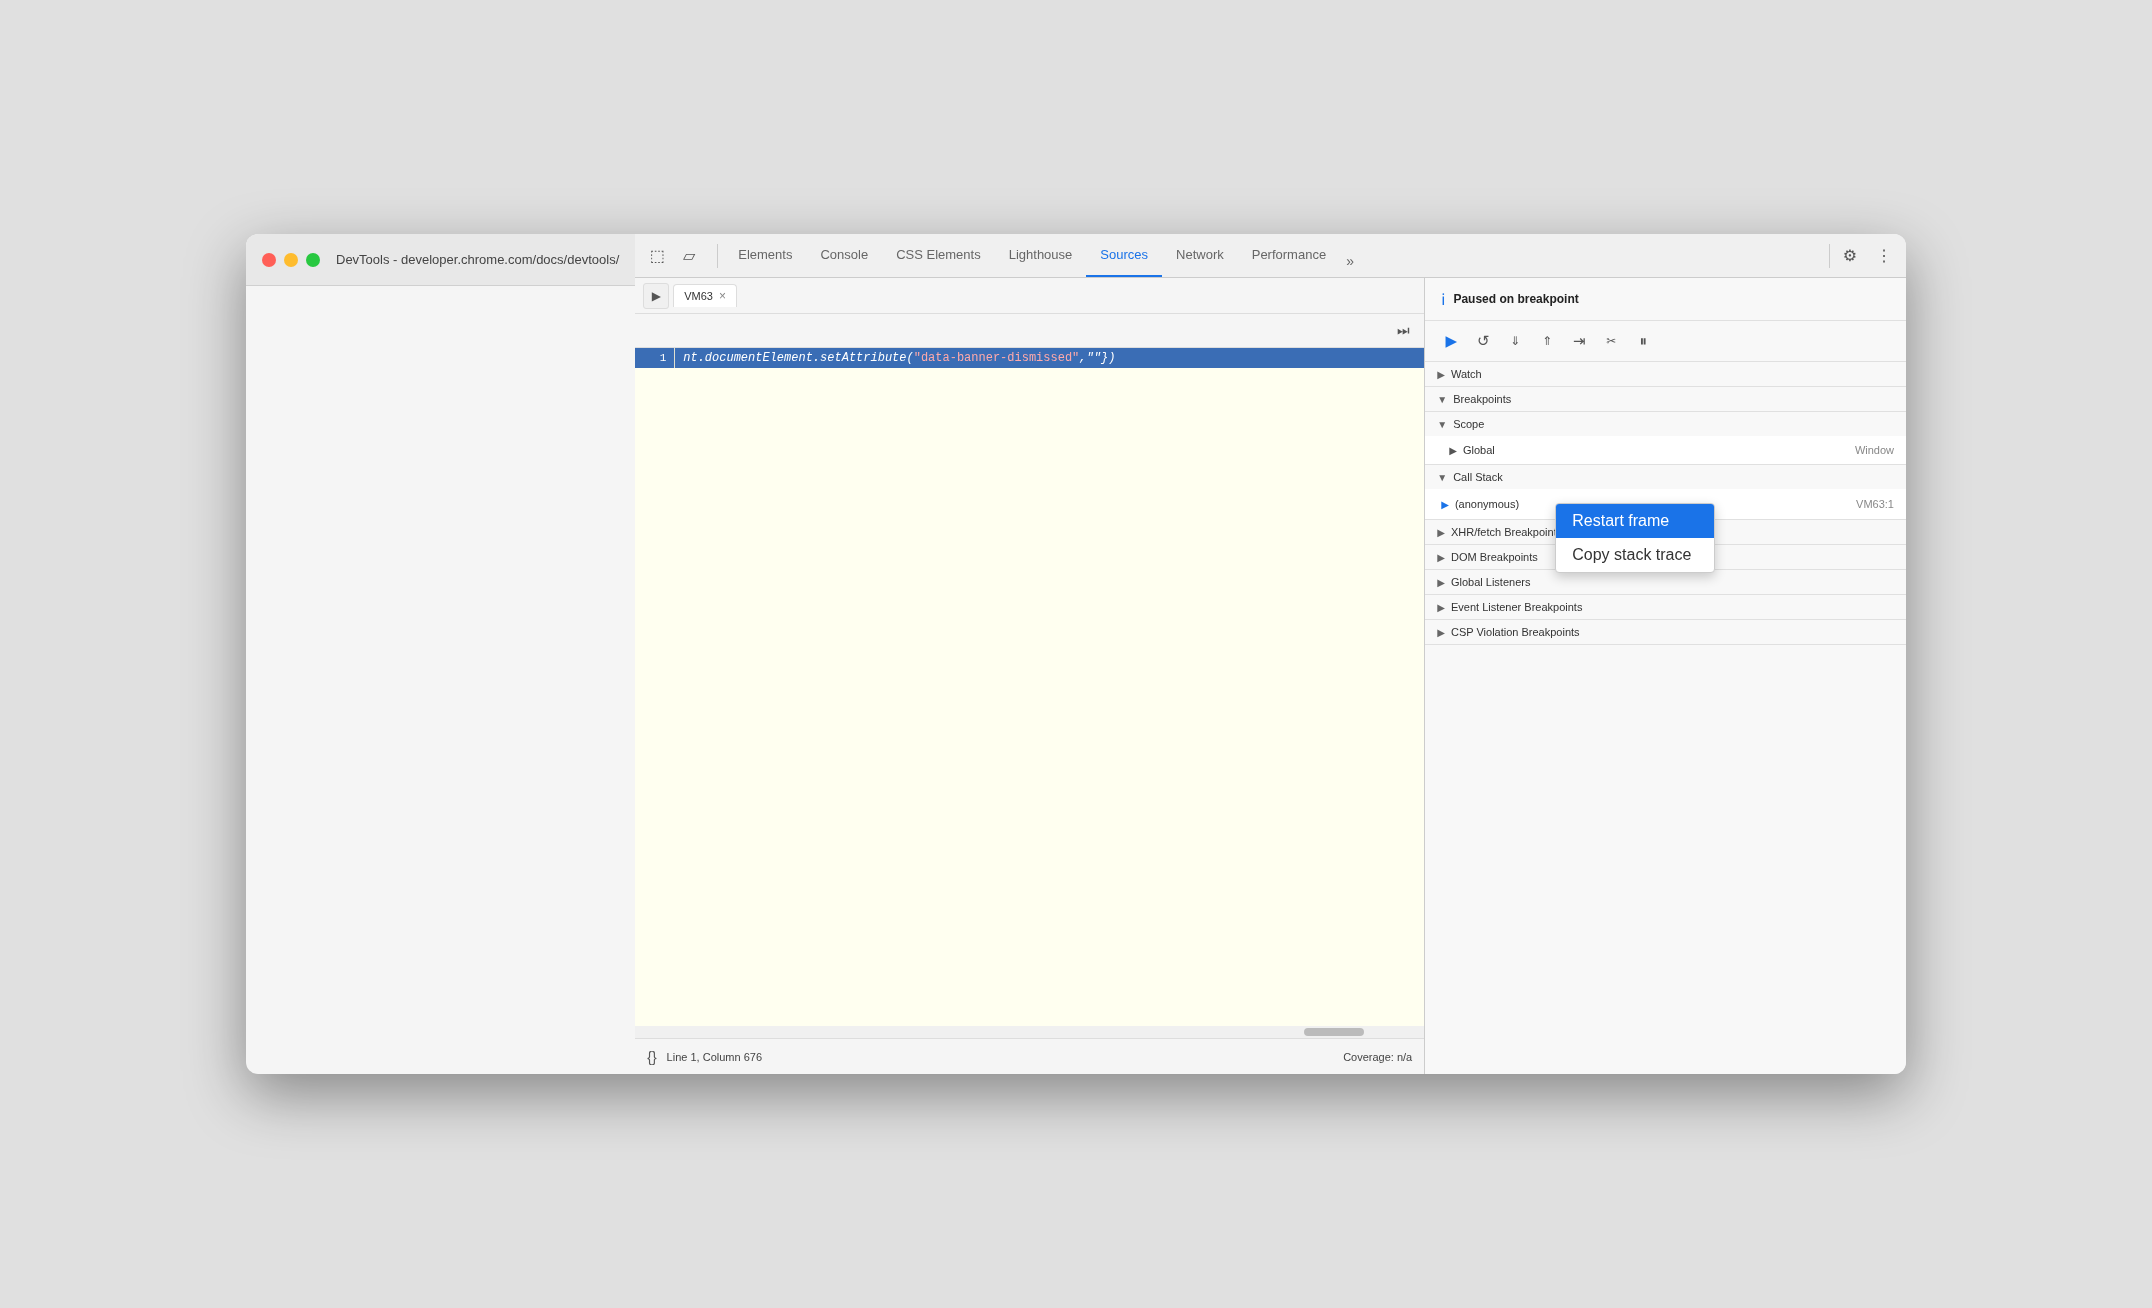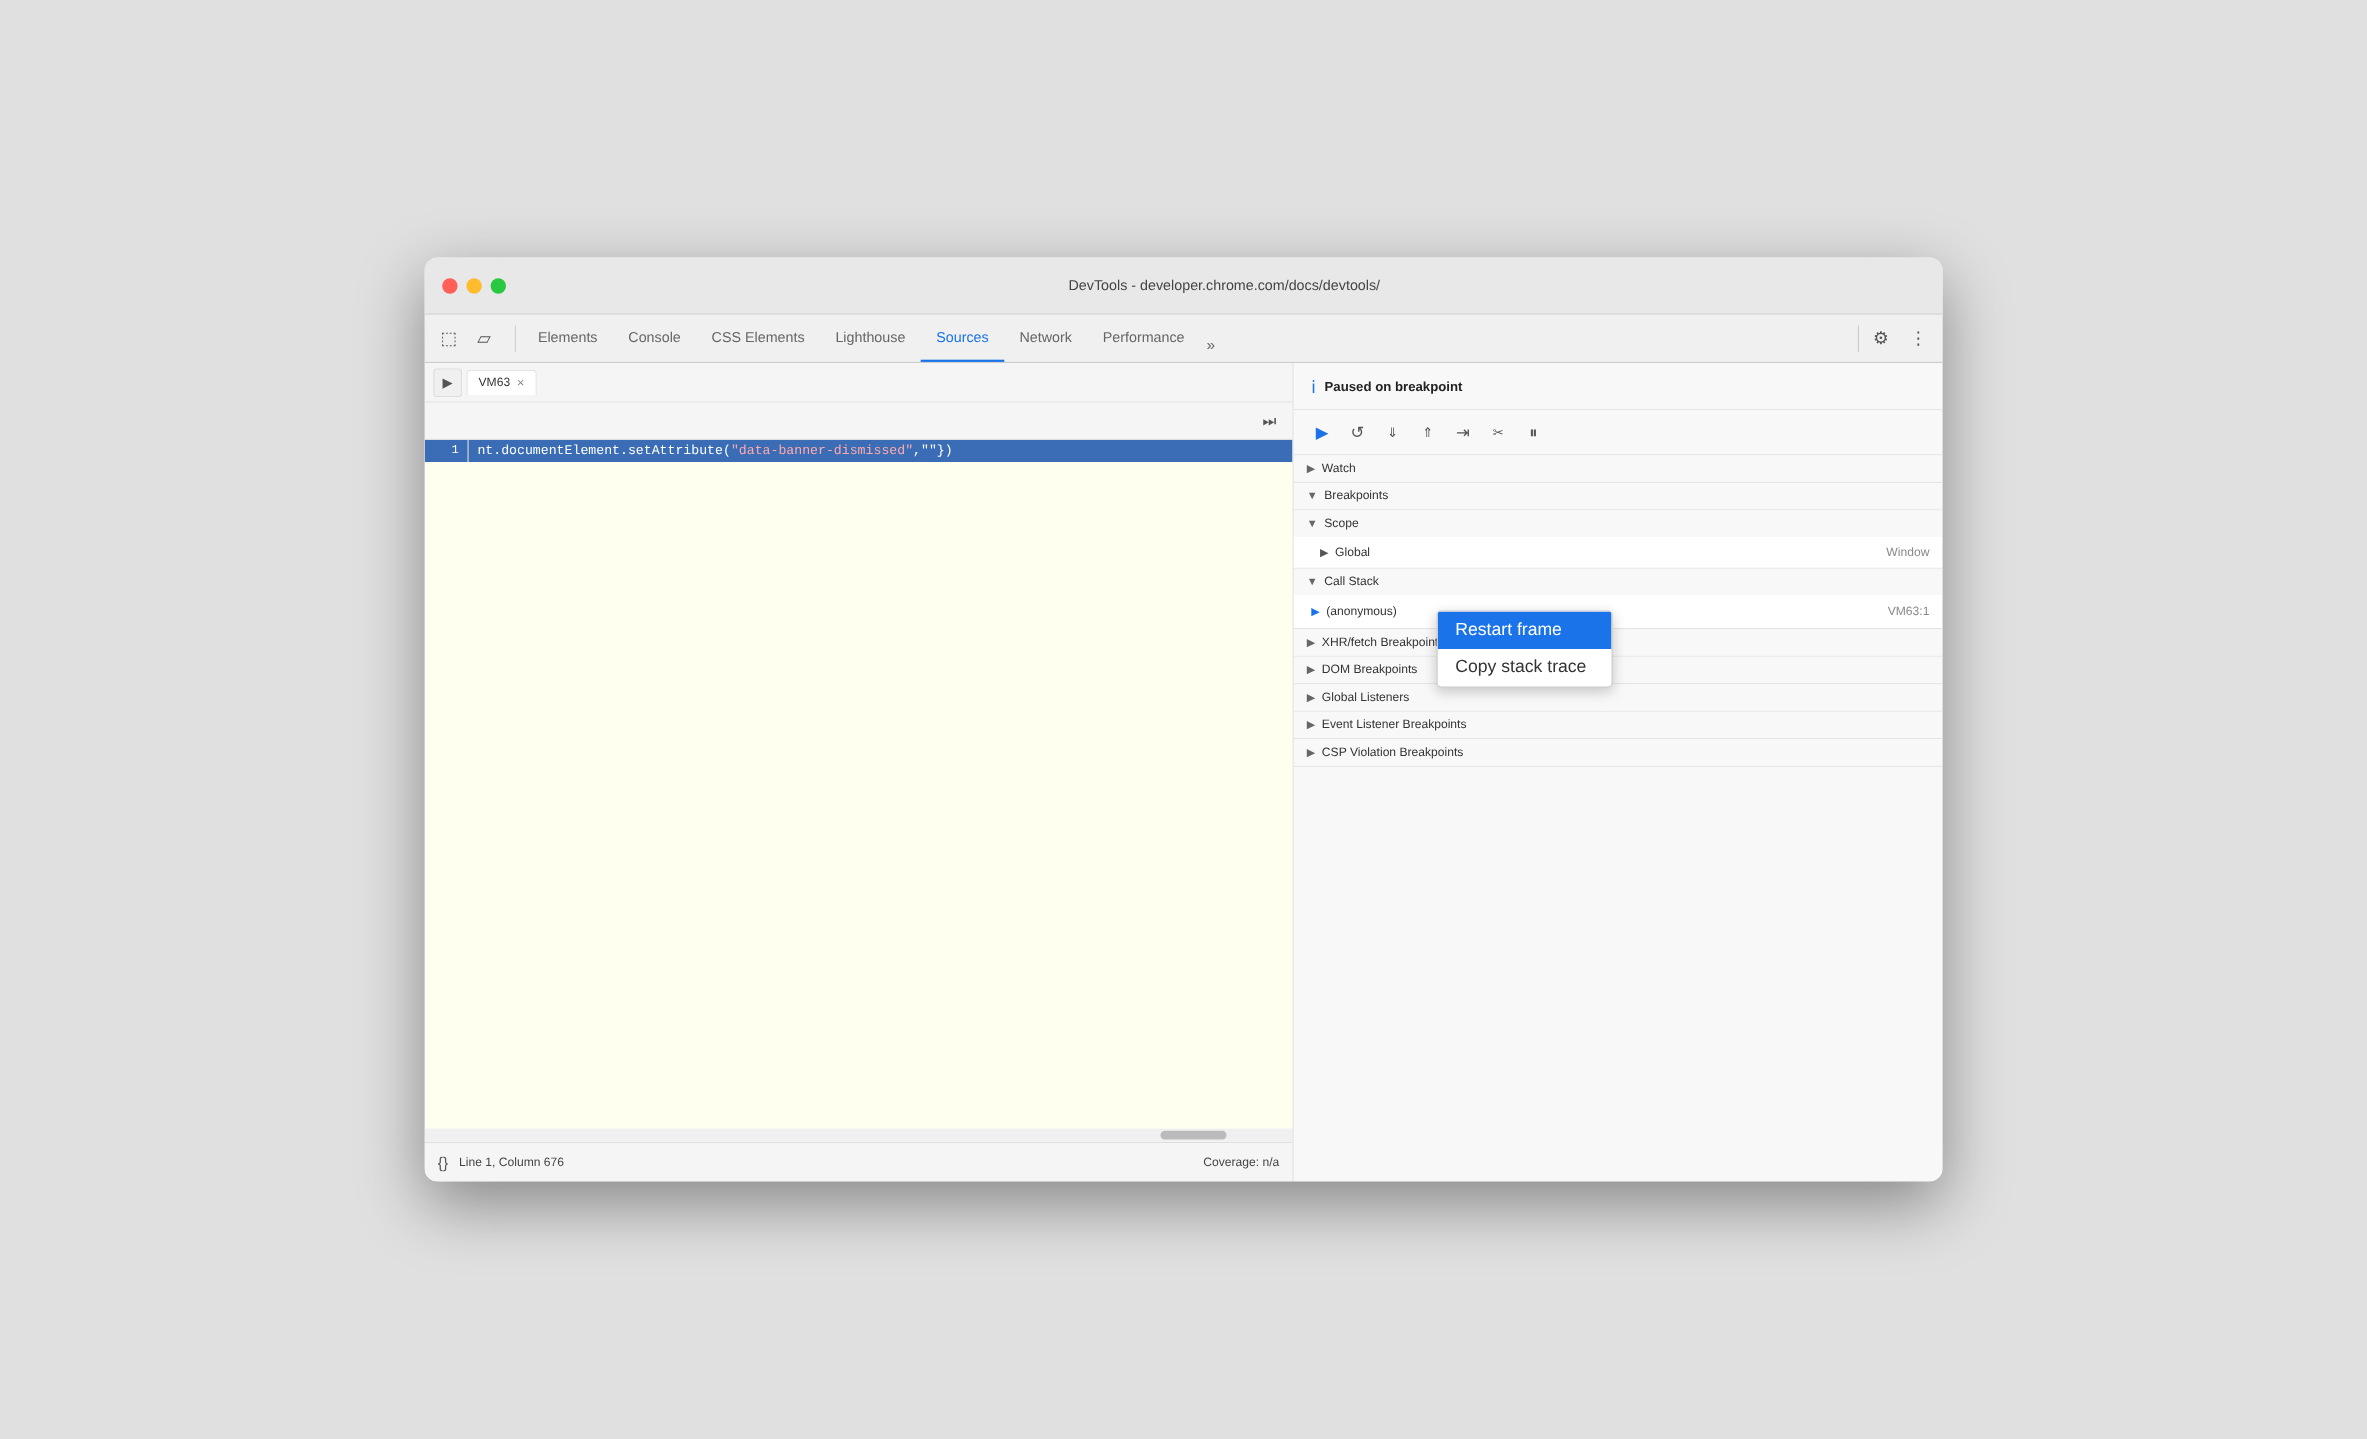--- a/index.html
+++ b/index.html
@@ -5,28 +5,28 @@
     * { box-sizing: border-box; margin: 0; padding: 0; }
     body {
       background: #e0e0e0;
       display: flex;
       justify-content: center;
       align-items: center;
       min-height: 100vh;
       font-family: -apple-system, BlinkMacSystemFont, 'Segoe UI', sans-serif;
     }
     .window {
-      width: 1380px;
+      width: 1660px;
       height: 840px;
       background: #f5f5f5;
       border-radius: 12px;
       box-shadow: 0 20px 60px rgba(0,0,0,0.4);
       overflow: hidden;
       display: flex;
-      flex-direction: column;
+      flex-direction: row;
     }
     .title-bar {
       background: #e8e8e8;
       height: 52px;
       display: flex;
       align-items: center;
       padding: 0 16px;
       border-bottom: 1px solid #d0d0d0;
       flex-shrink: 0;
     }
@@ -236,21 +236,21 @@
       background: #3a6db5;
     }
     .line-highlighted .line-num {
       background: #3a6db5;
       color: #fff;
     }
     .line-highlighted .line-content {
       color: #fff;
     }
     .code-string { color: #d44; }
-    .code-text { color: #333; }
+    .code-text { color: #333; font-style: italic; }
     .line-highlighted .code-string { color: #ffaaaa; }
     .line-highlighted .code-text { color: #fff; }
     .sources-status-bar {
       background: #f5f5f5;
       border-top: 1px solid #ddd;
       height: 36px;
       display: flex;
       align-items: center;
       padding: 0 12px;
       font-size: 11px;

